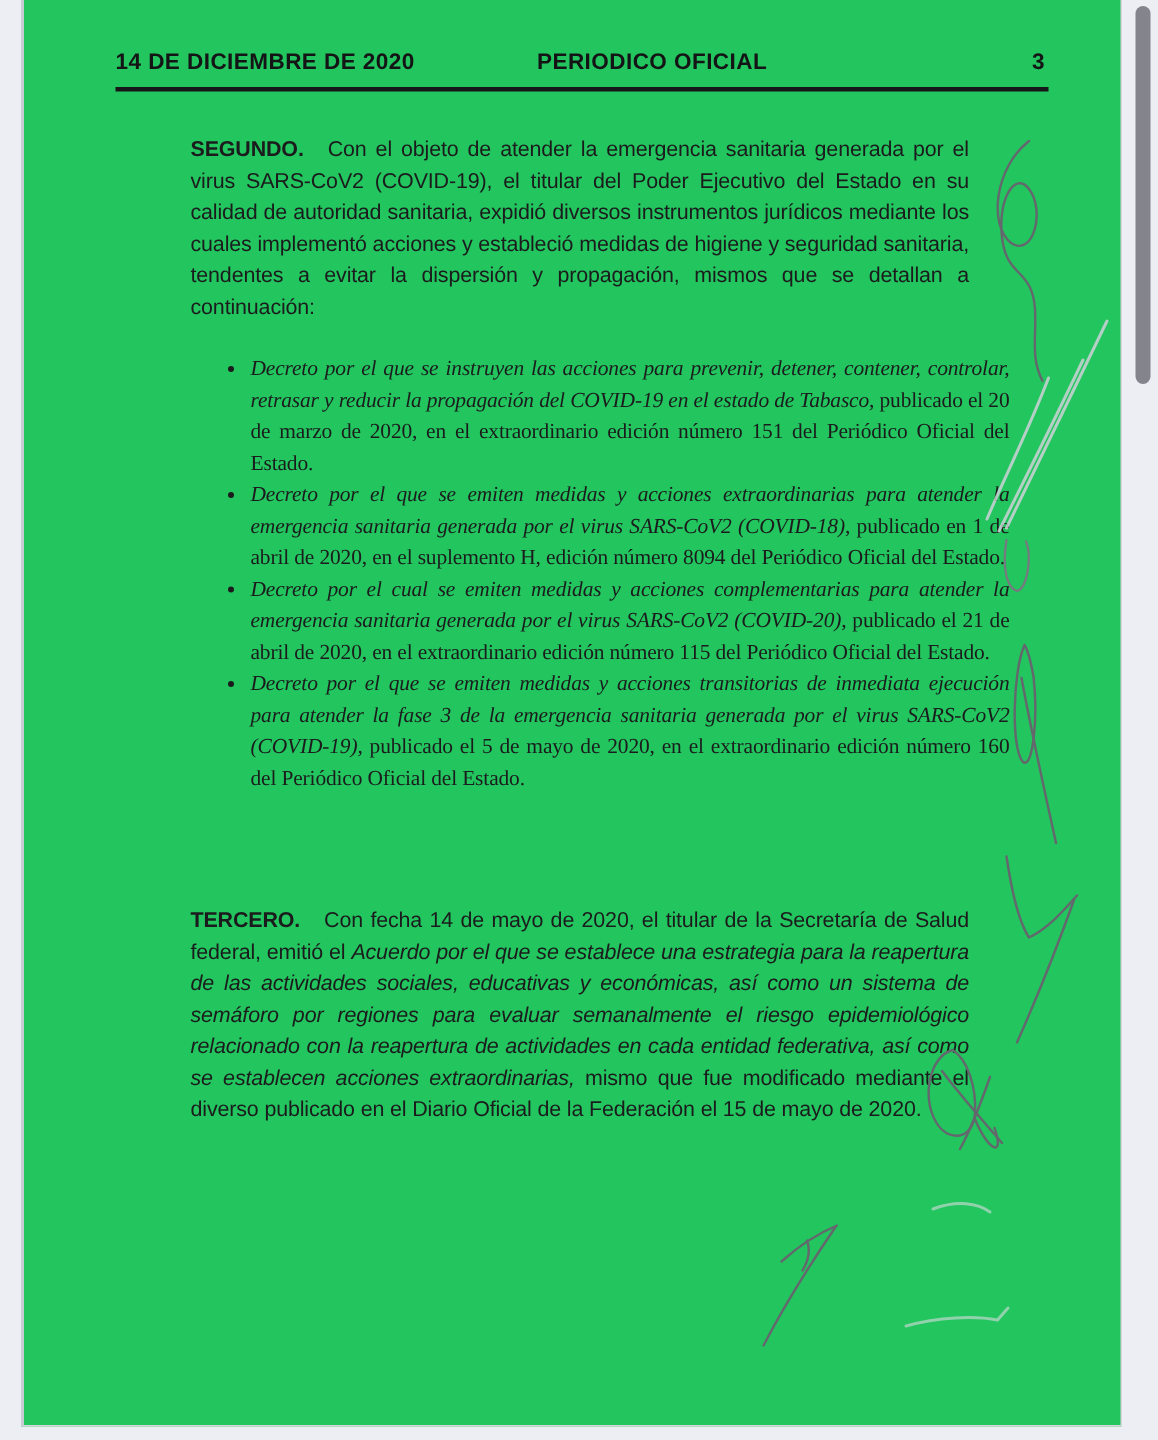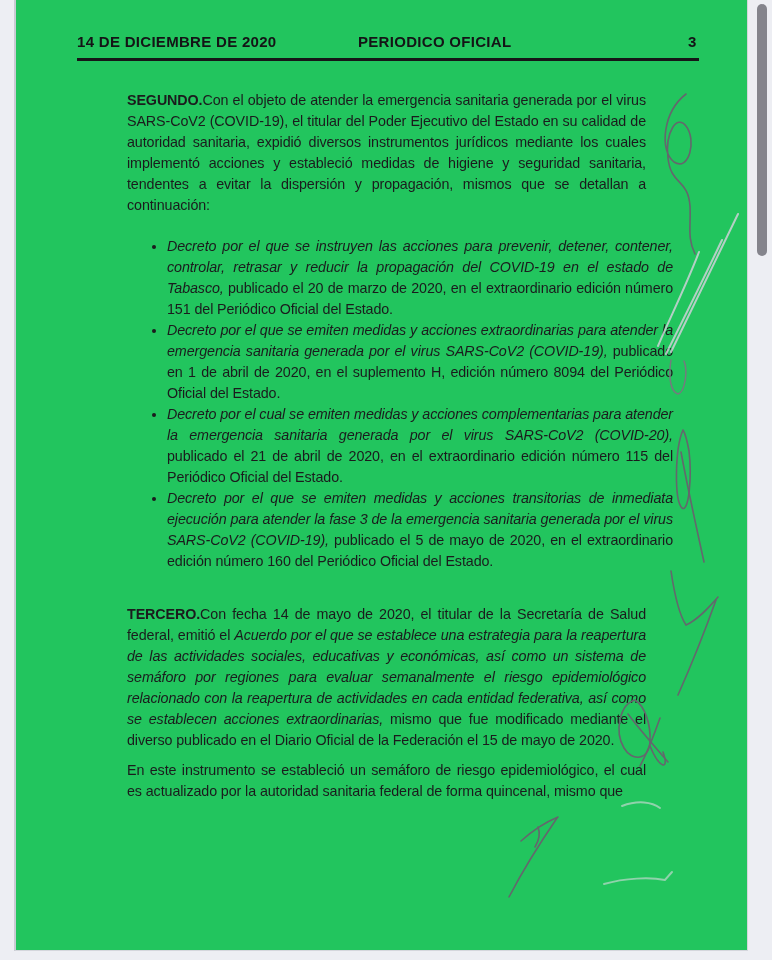--- a/index.html
+++ b/index.html
@@ -54,41 +54,42 @@
     position: absolute;
     left: 111px;
     width: 519px;
     margin: 0;
     font-size: 14.3px;
     line-height: 21px;
     color: #1b1b1d;
     text-align: justify;
     letter-spacing: -0.1px;
   }
-  .doc-par strong { margin-right: 0; }
+  .doc-par strong { margin-right: 16px; }
   .p-segundo { top: 90px; }
   .p-tercero { top: 604px; }
   .p-closing { top: 760px; }
   .decree-list {
     position: absolute;
     left: 125px;
     top: 236px;
     width: 506px;
     margin: 0;
     padding: 0 0 0 26px;
     list-style: disc outside;
     font-size: 14.3px;
     line-height: 21px;
     color: #1b1b1d;
     letter-spacing: -0.1px;
   }
   .decree-list li {
     text-align: justify;
     margin: 0;
     padding: 0;
+    font-family: Liberation Serif, serif;
   }
   
   .ink-overlay {
     position: absolute;
     left: 0;
     top: 0;
     width: 772px;
     height: 960px;
     pointer-events: none;
   }
@@ -112,28 +113,27 @@
 
     <span class="header-date">14 DE DICIEMBRE DE 2020</span>
     <span class="header-title">PERIODICO OFICIAL</span>
     <span class="header-pagenum">3</span>
     <div class="header-rule"></div>
 
     <p class="doc-par p-segundo"><strong>SEGUNDO.</strong><span>Con el objeto de atender la emergencia sanitaria generada por el virus SARS-CoV2 (COVID-19), el titular del Poder Ejecutivo del Estado en su calidad de autoridad sanitaria, expidió diversos instrumentos jurídicos mediante los cuales implementó acciones y estableció medidas de higiene y seguridad sanitaria, tendentes a evitar la dispersión y propagación, mismos que se detallan a continuación:</span></p>
 
     <ul class="decree-list">
       <li><em>Decreto por el que se instruyen las acciones para prevenir, detener, contener, controlar, retrasar y reducir la propagación del COVID-19 en el estado de Tabasco,</em><span> publicado el 20 de marzo de 2020, en el extraordinario edición número 151 del Periódico Oficial del Estado.</span></li>
-      <li><em>Decreto por el que se emiten medidas y acciones extraordinarias para atender la emergencia sanitaria generada por el virus SARS-CoV2 (COVID-19),</em><span> publicado en 1 de abril de 2020, en el suplemento H, edición número 8094 del Periódico Oficial del Estado.</span></li>
+      <li><em>Decreto por el que se emiten medidas y acciones extraordinarias para atender la emergencia sanitaria generada por el virus SARS-CoV2 (COVID-18),</em><span> publicado en 1 de abril de 2020, en el suplemento H, edición número 8094 del Periódico Oficial del Estado.</span></li>
       <li><em>Decreto por el cual se emiten medidas y acciones complementarias para atender la emergencia sanitaria generada por el virus SARS-CoV2 (COVID-20),</em><span> publicado el 21 de abril de 2020, en el extraordinario edición número 115 del Periódico Oficial del Estado.</span></li>
       <li><em>Decreto por el que se emiten medidas y acciones transitorias de inmediata ejecución para atender la fase 3 de la emergencia sanitaria generada por el virus SARS-CoV2 (COVID-19),</em><span> publicado el 5 de mayo de 2020, en el extraordinario edición número 160 del Periódico Oficial del Estado.</span></li>
     </ul>
 
     <p class="doc-par p-tercero"><strong>TERCERO.</strong><span>Con fecha 14 de mayo de 2020, el titular de la Secretaría de Salud federal, emitió el </span><em>Acuerdo por el que se establece una estrategia para la reapertura de las actividades sociales, educativas y económicas, así como un sistema de semáforo por regiones para evaluar semanalmente el riesgo epidemiológico relacionado con la reapertura de actividades en cada entidad federativa, así como se establecen acciones extraordinarias,</em><span> mismo que fue modificado mediante el diverso publicado en el Diario Oficial de la Federación el 15 de mayo de 2020.</span></p>
 
-    <p class="doc-par p-closing"><span>En este instrumento se estableció un semáforo de riesgo epidemiológico, el cual es actualizado por la autoridad sanitaria federal de forma quincenal, mismo que</span></p>
 
   </div>
 
   <svg class="ink-overlay" width="772" height="960" viewBox="0 0 772 960" fill="none" xmlns="http://www.w3.org/2000/svg">
 
     <g stroke="#ced1d7" stroke-width="2" stroke-linecap="round" opacity="0.85">
       <path d="M738 214 C716 260 690 312 671 352"></path>
       <path d="M722 240 C704 278 682 322 666 354"></path>
       <path d="M699 252 C686 286 668 322 658 346"></path>
     </g>

